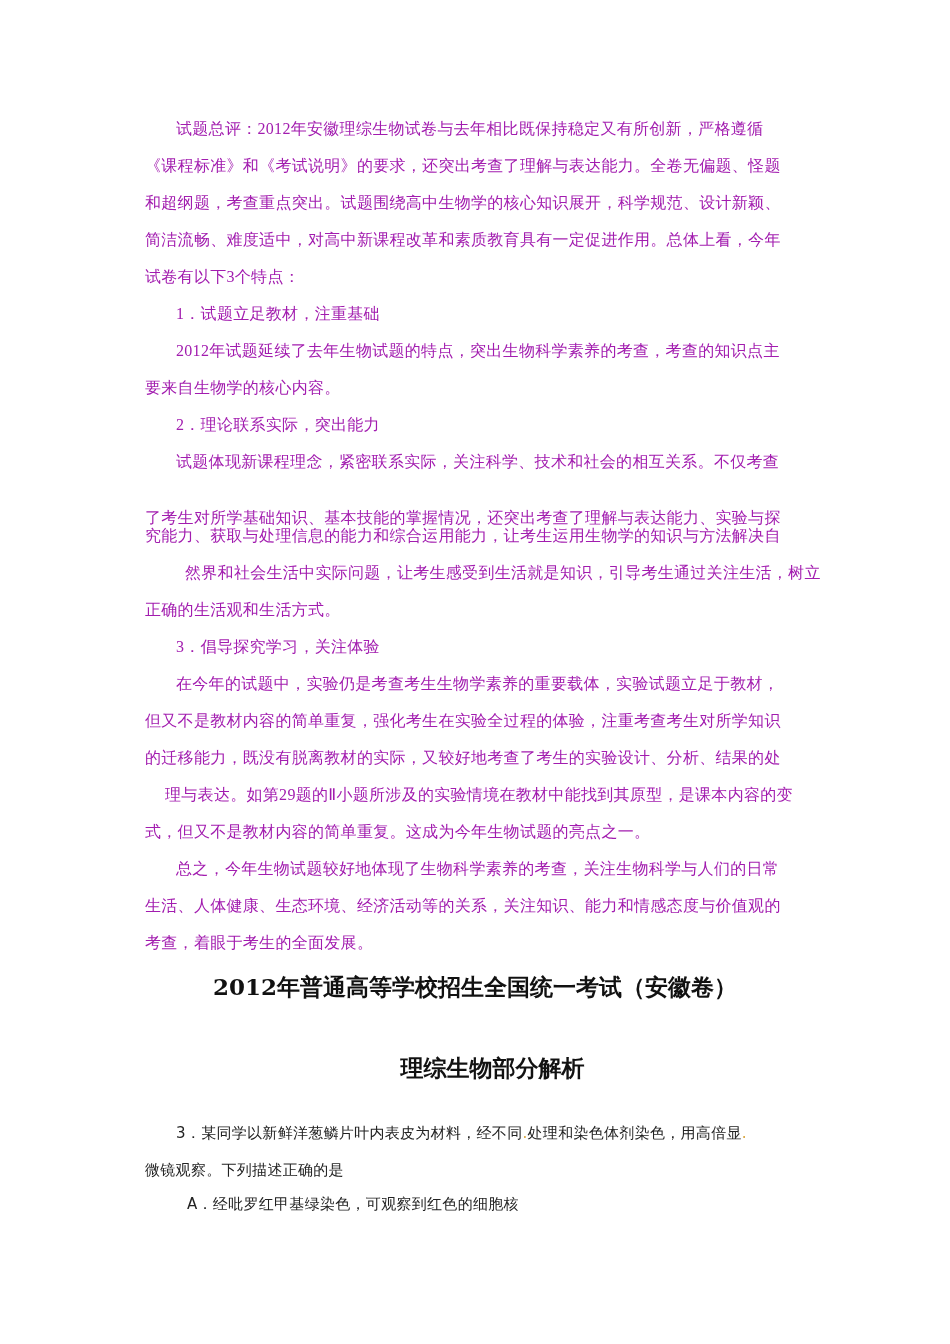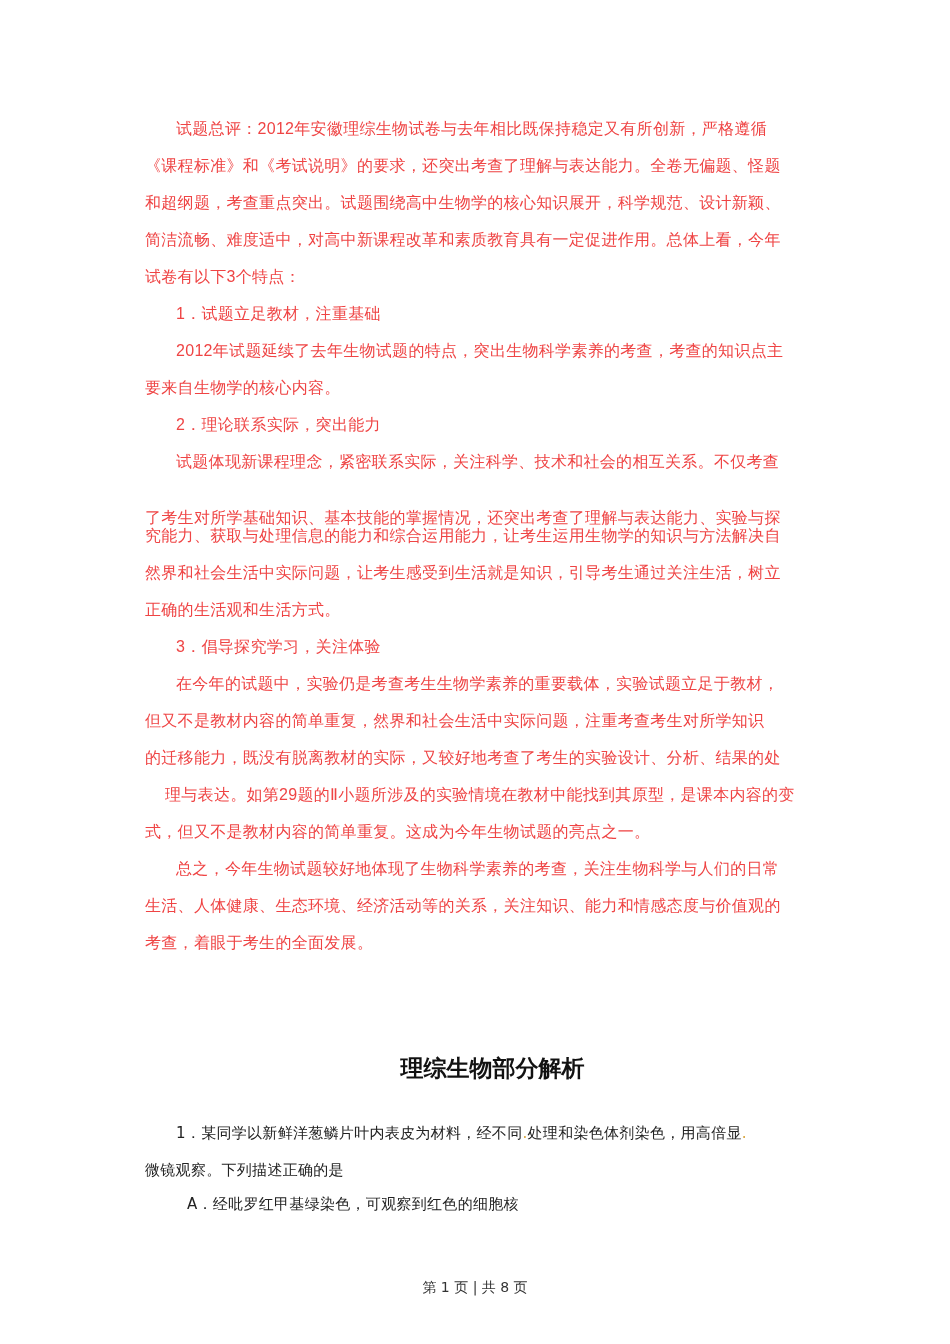--- a/index.html
+++ b/index.html
@@ -1,20 +1,20 @@
 <!DOCTYPE html>
 <html><head>
   <meta charset="utf-8">
   <style>
     html, body { margin: 0; padding: 0; background: #ffffff; }
     body { width: 950px; height: 1344px; position: relative; overflow: hidden; }
     .page { position: absolute; left: 0; top: 0; width: 950px; height: 1344px; background: #ffffff; }
     .red {
-      color: #ef4444;
-      font-family: Liberation Sans, sans-serif;
+      color: #a21caf;
+      font-family: Liberation Serif, serif;
       font-size: 16px;
       position: absolute;
       left: 145px;
       width: 662px;
     }
     .line { position: absolute; white-space: nowrap; font-size: 16px; line-height: 20px; letter-spacing: 0.3px; }
     .indent { left: 176px; }
     .noindent { left: 145px; }
     .title1 {
       position: absolute; left: 0; width: 950px; text-align: center; top: 972px;
@@ -44,37 +44,37 @@
     <div class="red line noindent" style="top:267px;">试卷有以下3个特点：</div>
 
     <div class="red line indent" style="top:304px;">1．试题立足教材，注重基础</div>
     <div class="red line indent" style="top:341px;">2012年试题延续了去年生物试题的特点，突出生物科学素养的考查，考查的知识点主</div>
     <div class="red line noindent" style="top:378px;">要来自生物学的核心内容。</div>
 
     <div class="red line indent" style="top:415px;">2．理论联系实际，突出能力</div>
     <div class="red line indent" style="top:452px;">试题体现新课程理念，紧密联系实际，关注科学、技术和社会的相互关系。不仅考查</div>
     <div class="red line noindent" style="top:508px;">了考生对所学基础知识、基本技能的掌握情况，还突出考查了理解与表达能力、实验与探</div>
     <div class="red line noindent" style="top:526px;">究能力、获取与处理信息的能力和综合运用能力，让考生运用生物学的知识与方法解决自</div>
-    <div class="red line noindent" style="top:563px;">然界和社会生活中实际问题，让考生感受到生活就是知识，引导考生通过关注生活，树立</div>
+    <div class="red line noindent" style="top:563px;margin-left:40px;">然界和社会生活中实际问题，让考生感受到生活就是知识，引导考生通过关注生活，树立</div>
     <div class="red line noindent" style="top:600px;">正确的生活观和生活方式。</div>
 
     <div class="red line indent" style="top:637px;">3．倡导探究学习，关注体验</div>
     <div class="red line indent" style="top:674px;">在今年的试题中，实验仍是考查考生生物学素养的重要载体，实验试题立足于教材，</div>
-    <div class="red line noindent" style="top:711px;">但又不是教材内容的简单重复，然界和社会生活中实际问题，注重考查考生对所学知识</div>
+    <div class="red line noindent" style="top:711px;">但又不是教材内容的简单重复，强化考生在实验全过程的体验，注重考查考生对所学知识</div>
     <div class="red line noindent" style="top:748px;">的迁移能力，既没有脱离教材的实际，又较好地考查了考生的实验设计、分析、结果的处</div>
     <div class="red line noindent" style="top:785px;margin-left:20px;">理与表达。如第29题的Ⅱ小题所涉及的实验情境在教材中能找到其原型，是课本内容的变</div>
     <div class="red line noindent" style="top:822px;">式，但又不是教材内容的简单重复。这成为今年生物试题的亮点之一。</div>
 
     <div class="red line indent" style="top:859px;">总之，今年生物试题较好地体现了生物科学素养的考查，关注生物科学与人们的日常</div>
     <div class="red line noindent" style="top:896px;">生活、人体健康、生态环境、经济活动等的关系，关注知识、能力和情感态度与价值观的</div>
     <div class="red line noindent" style="top:933px;">考查，着眼于考生的全面发展。</div>
   </div>
 
+  <div class="title1">2012年普通高等学校招生全国统一考试（安徽卷）</div>
   <div class="title2">理综生物部分解析</div>
 
   <div>
-    <div class="black line" style="left:176px; top:1123px;"><span>1．某同学以新鲜洋葱鳞片叶内表皮为材料，经不同</span><span class="mark">.</span><span>处理和染色体剂染色，用高倍显</span><span class="mark">.</span></div>
+    <div class="black line" style="left:176px; top:1123px;"><span>3．某同学以新鲜洋葱鳞片叶内表皮为材料，经不同</span><span class="mark">.</span><span>处理和染色体剂染色，用高倍显</span><span class="mark">.</span></div>
     <div class="black line" style="left:145px; top:1160px;">微镜观察。下列描述正确的是</div>
     <div class="black line" style="left:176px; top:1194px;margin-left:11px;">A．经吡罗红甲基绿染色，可观察到红色的细胞核</div>
   </div>
 
-  <div class="footer">第 1 页 | 共 8 页</div>
 </div>
 
 </body></html>

